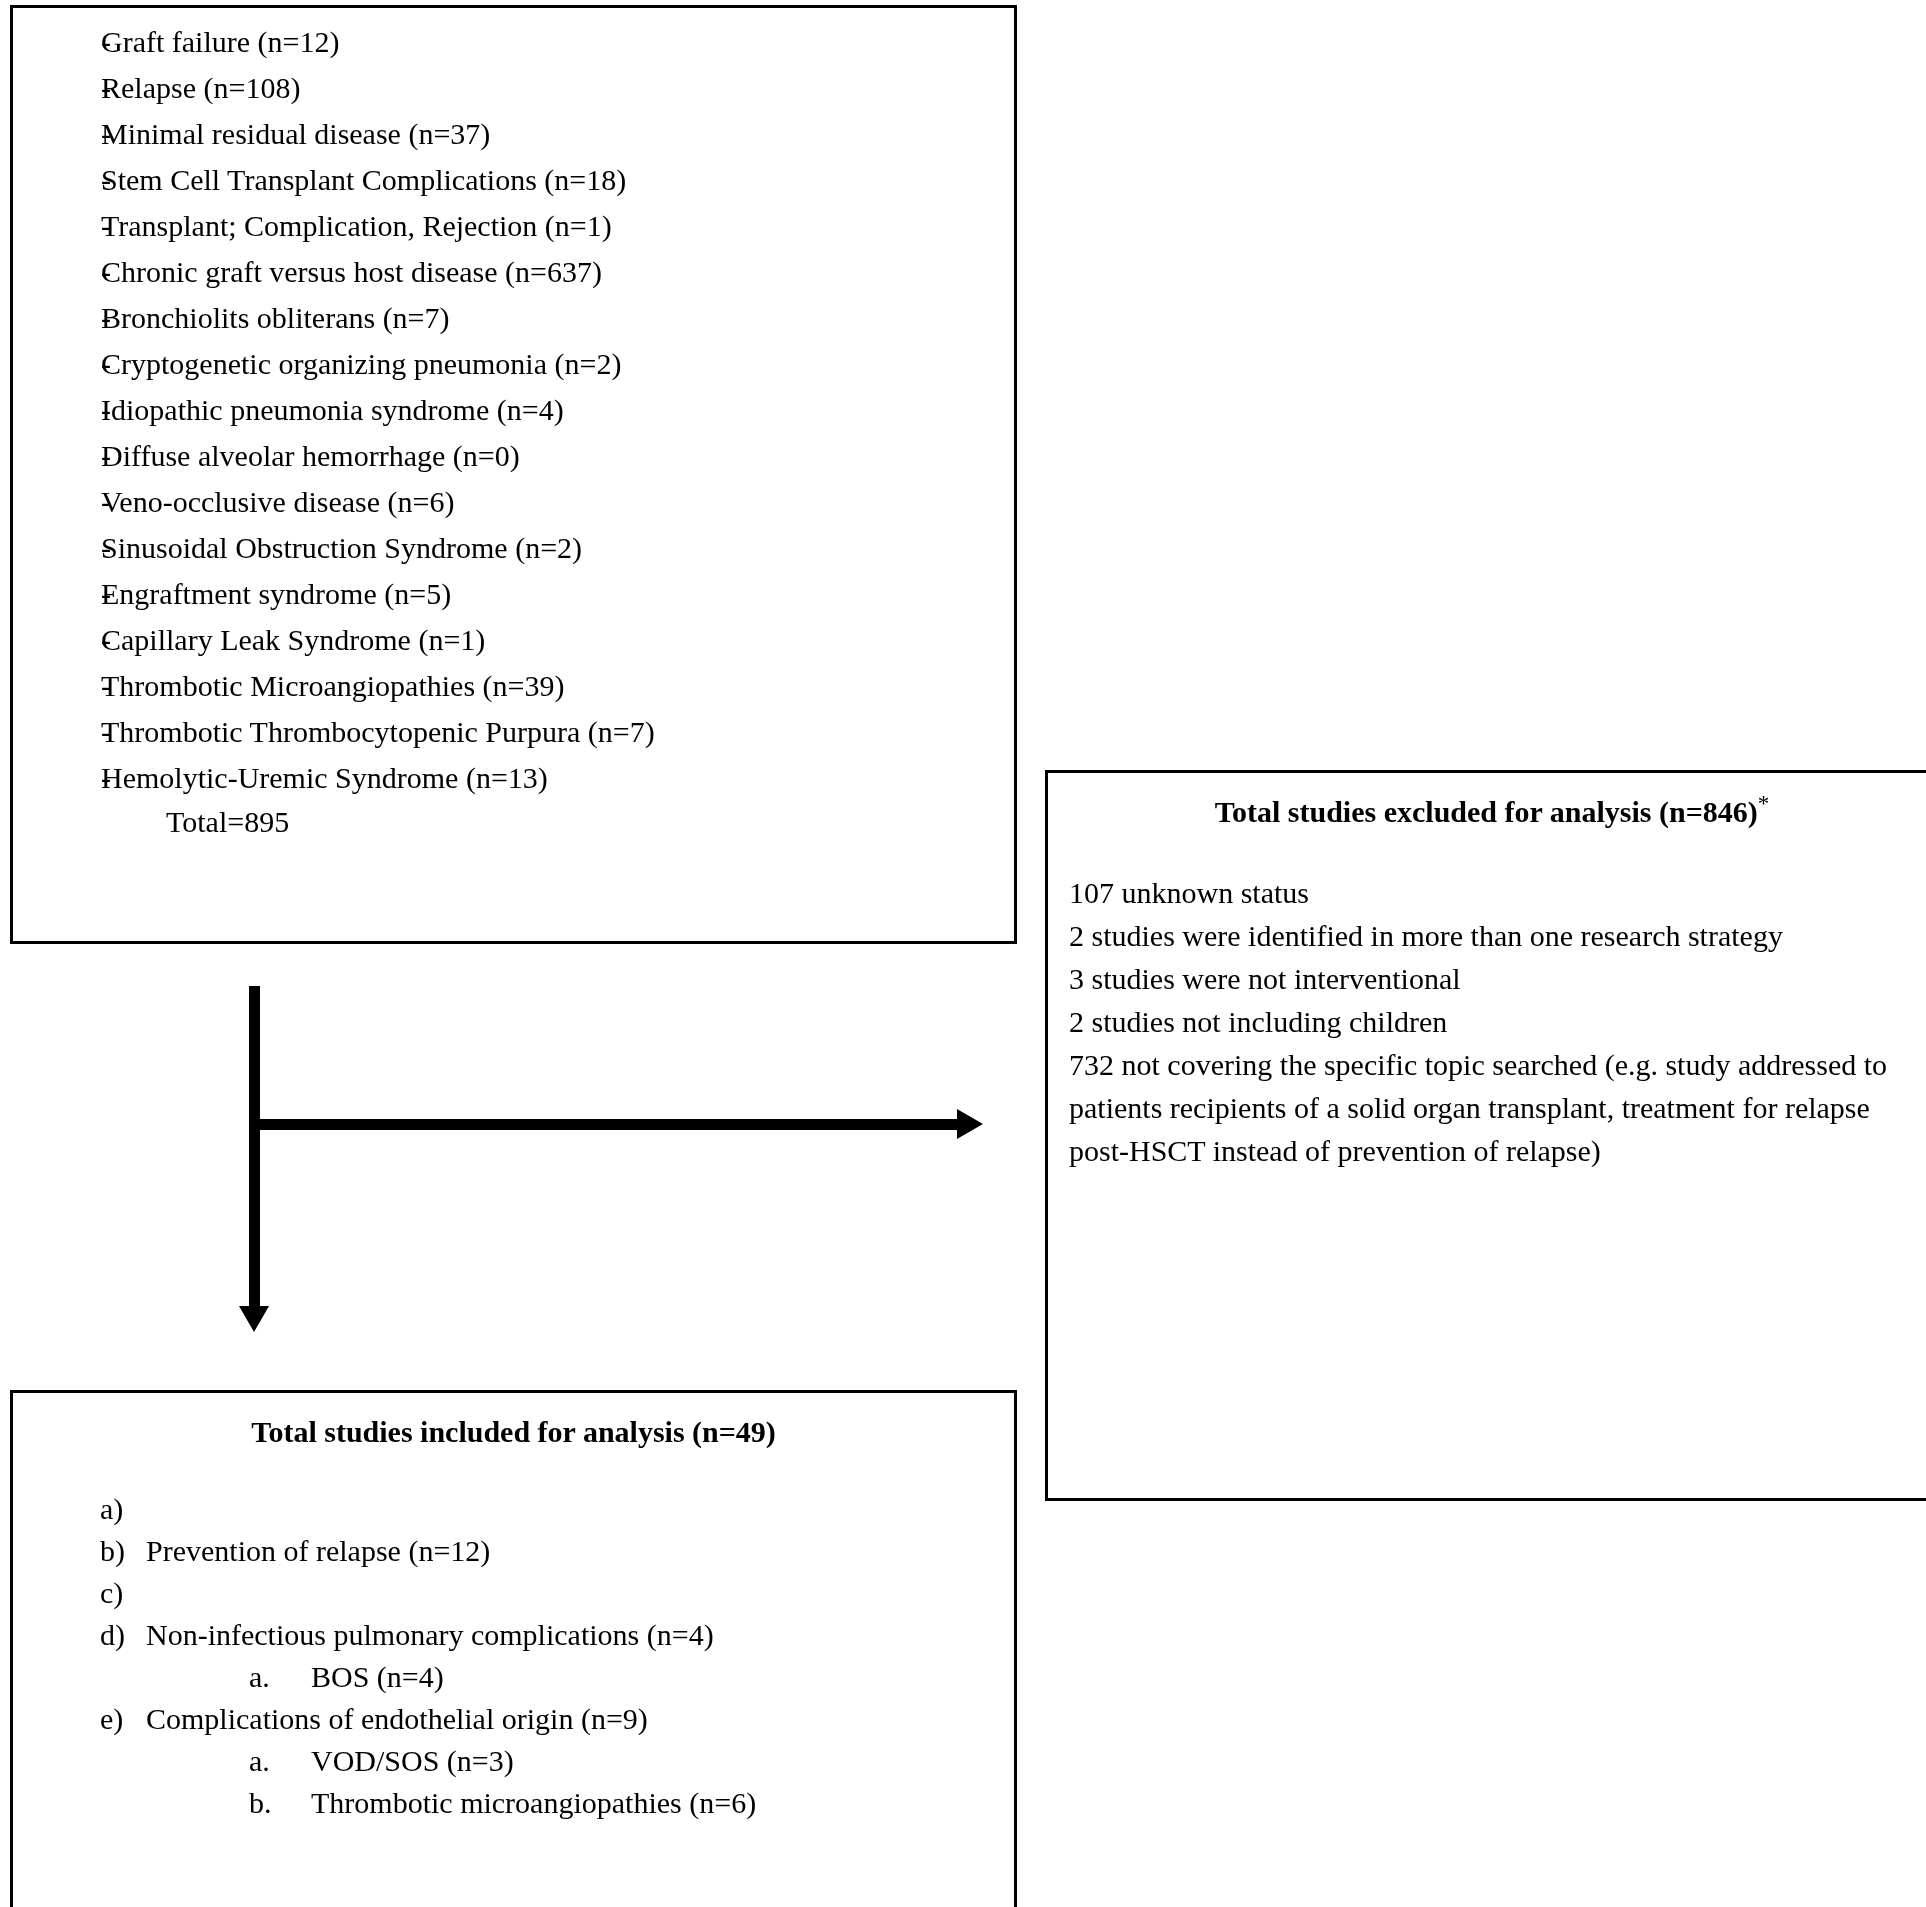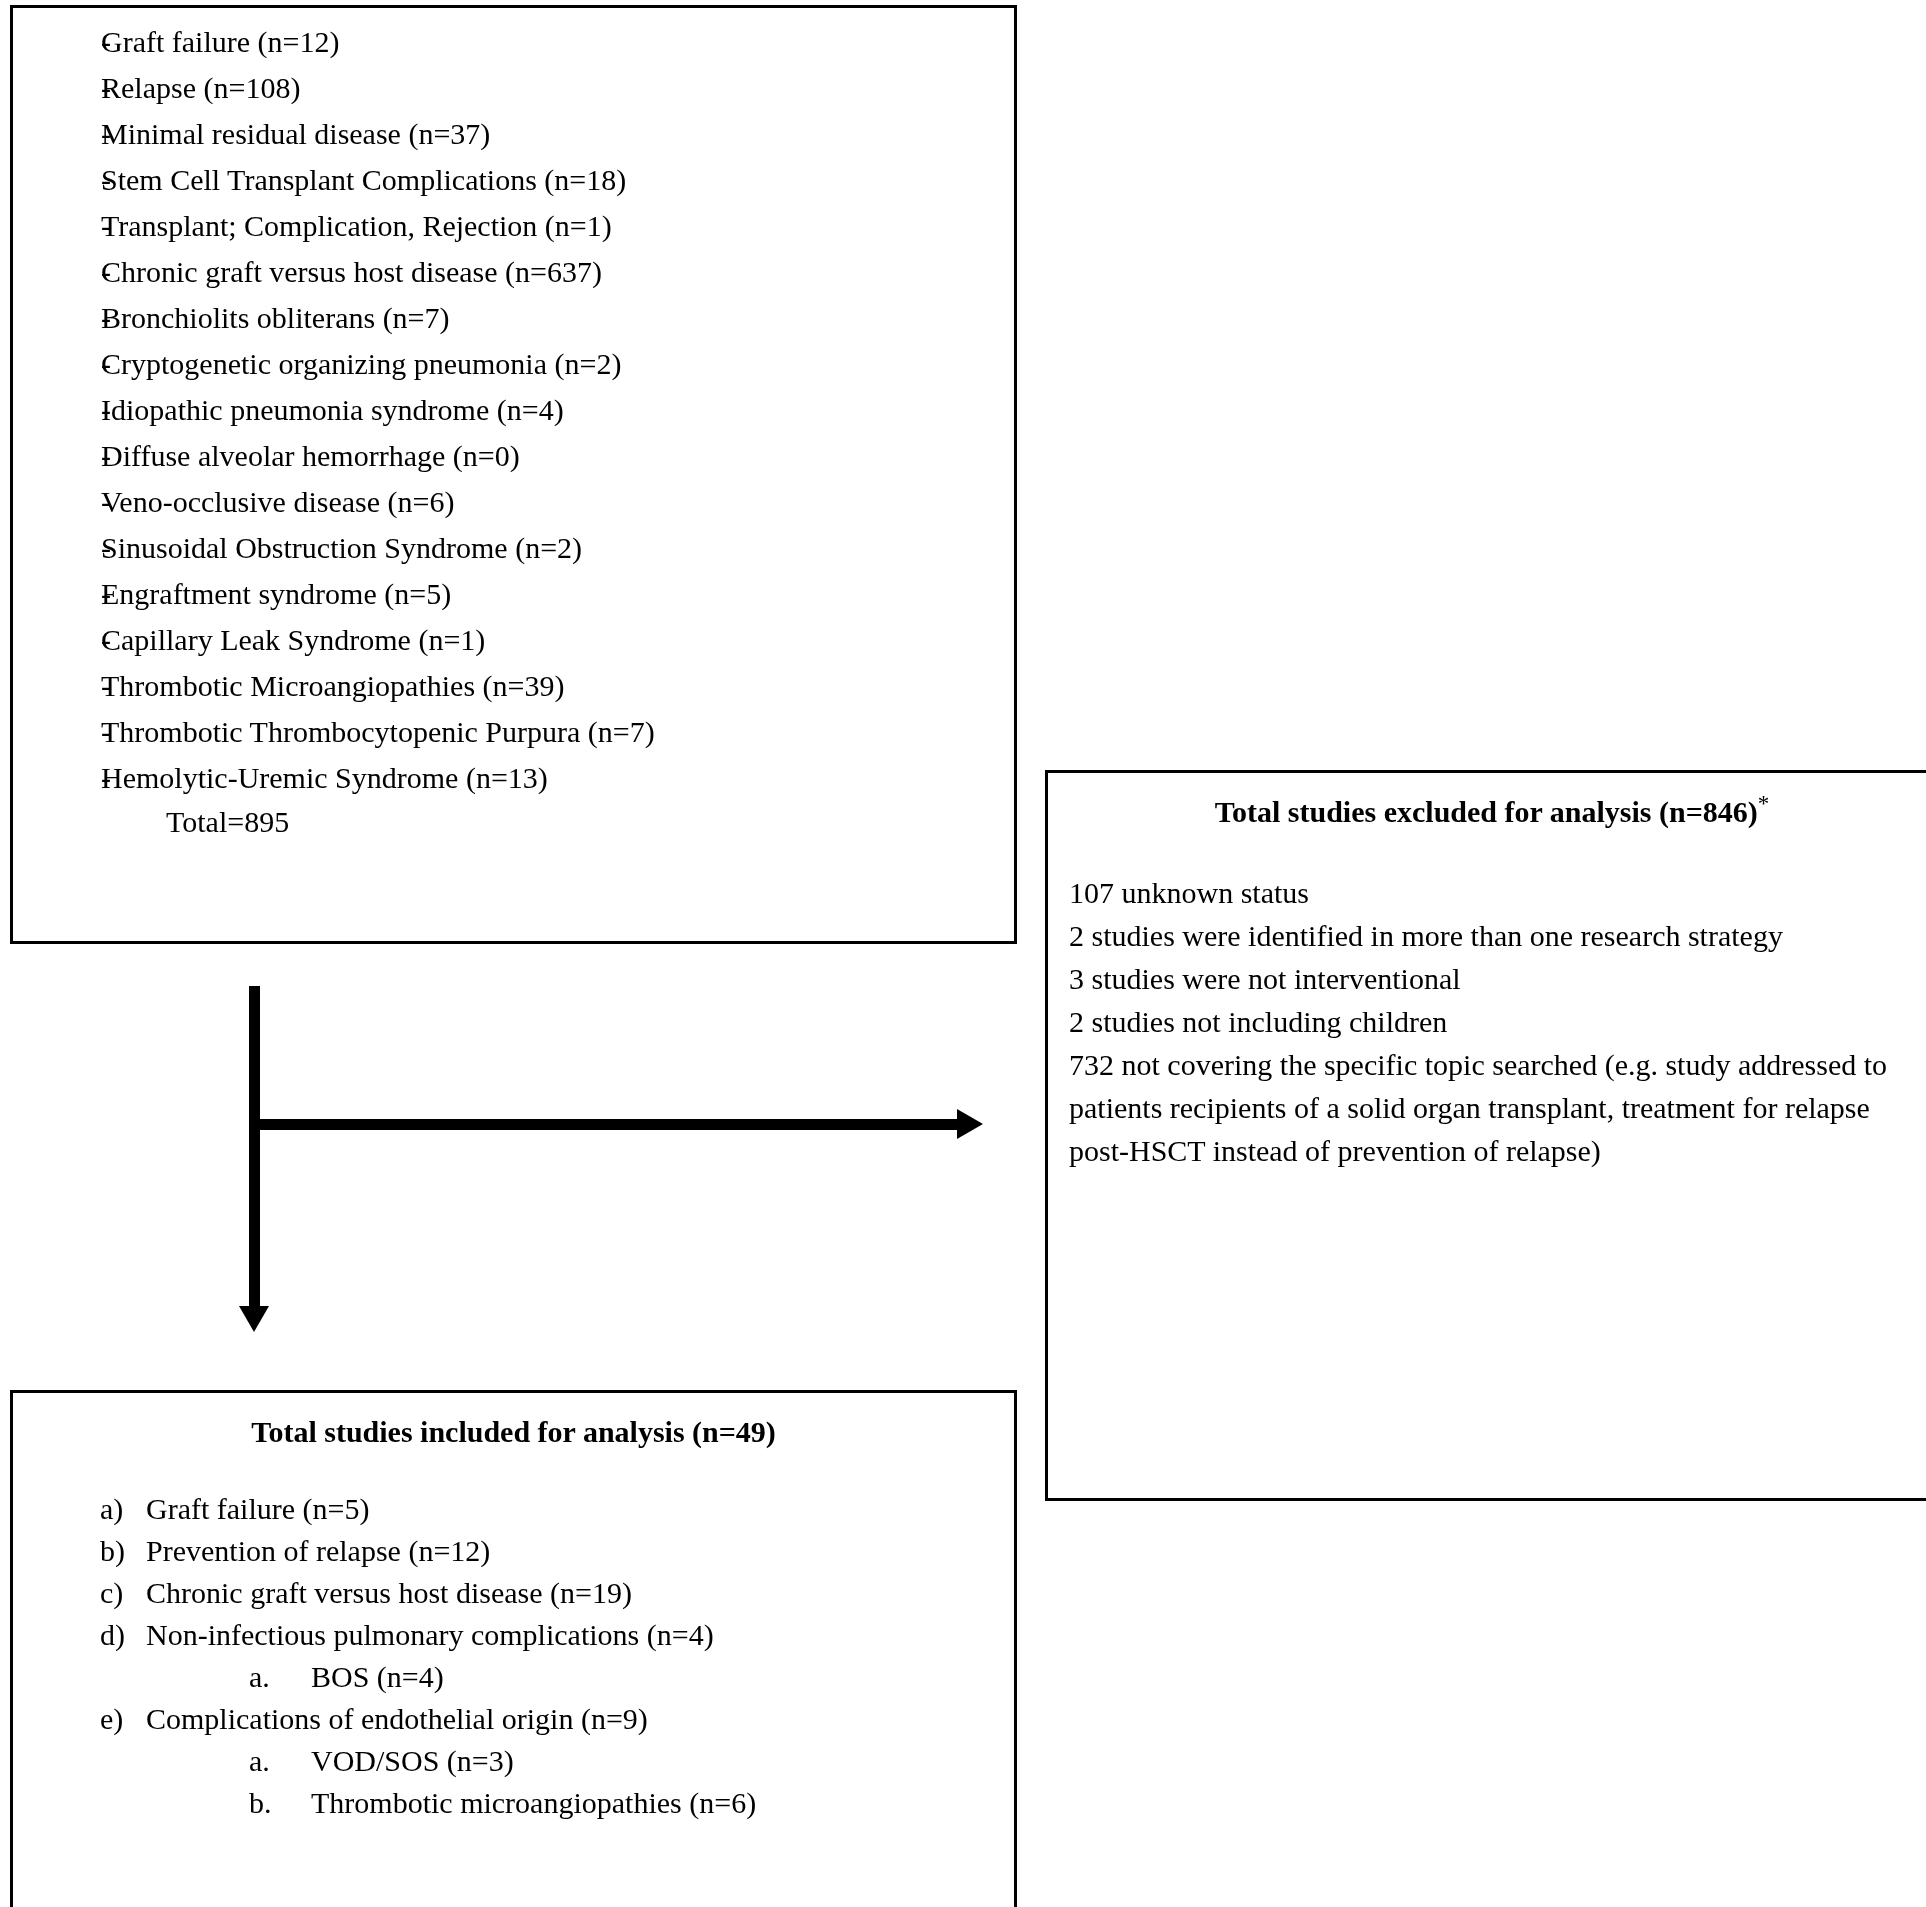--- a/index.html
+++ b/index.html
@@ -270,29 +270,27 @@
         <p class="excl-para">2 studies not including children</p>
         <p class="excl-para">732 not covering the specific topic searched (e.g. study addressed to patients recipients of a solid organ transplant, treatment for relapse post-HSCT instead of prevention of relapse)</p>
       </div>
   </div>
 
   <div class="flow-box" id="box-included">
     <div id="included-title">Total studies included for analysis (n=49)</div>
     <div id="included-list">
         <div class="inc-item level-1">
           <span class="inc-marker">a)</span>
-          <span class="inc-text">Graft failure (n=5)</span>
         </div>
         <div class="inc-item level-1">
           <span class="inc-marker">b)</span>
           <span class="inc-text">Prevention of relapse (n=12)</span>
         </div>
         <div class="inc-item level-1">
           <span class="inc-marker">c)</span>
-          <span class="inc-text">Chronic graft versus host disease (n=19)</span>
         </div>
         <div class="inc-item level-1">
           <span class="inc-marker">d)</span>
           <span class="inc-text">Non-infectious pulmonary complications (n=4)</span>
         </div>
         <div class="inc-item level-2">
           <span class="inc-marker">a.</span>
           <span class="inc-text">BOS (n=4)</span>
         </div>
         <div class="inc-item level-1">

